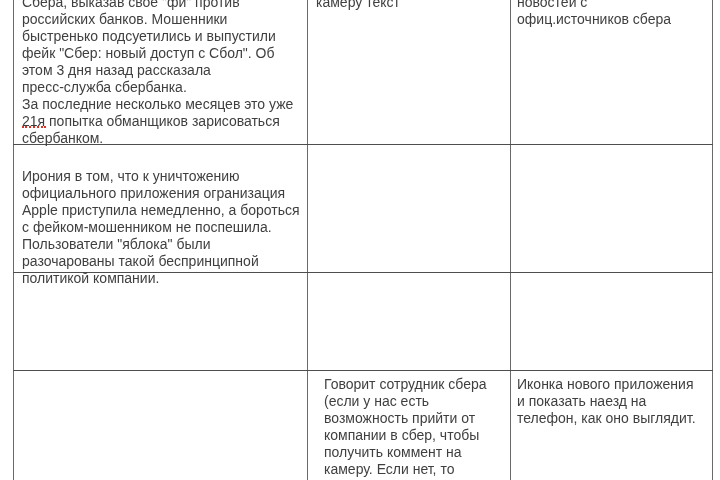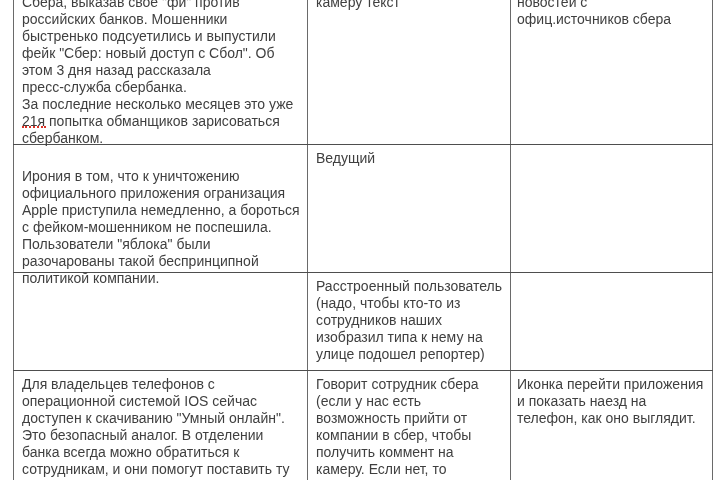--- a/index.html
+++ b/index.html
@@ -75,38 +75,26 @@
 
   <div class="squiggle" style="left:22px; top:126px; width:24px"></div>
 
   <div class="cell" style="left:22px;  top:168px; width:284px">Ирония в том, что к уничтожению
 официального приложения огранизация
 Apple приступила немедленно, а бороться
 с фейком-мошенником не поспешила.
 Пользователи "яблока" были
 разочарованы такой беспринципной
 политикой компании.</div>
-  <div class="cell" style="left:316px; top:150px; width:192px">Ведущий</div>
 
-  <div class="cell" style="left:316px; top:278px; width:192px">Расстроенный пользователь
-(надо, чтобы кто-то из
-сотрудников наших
-изобразил типа к нему на
-улице подошел репортер)</div>
   <div class="cell" style="left:517px; top:278px; width:193px"></div>
 
-  <div class="cell" style="left:22px;  top:376px; width:284px">Для владельцев телефонов с
-операционной системой IOS сейчас
-доступен к скачиванию "Умный онлайн".
-Это безопасный аналог. В отделении
-банка всегда можно обратиться к
-сотрудникам, и они помогут поставить ту</div>
-  <div class="cell" style="left:316px; top:376px; width:192px">Говорит сотрудник сбера
+  <div class="cell" style="left:324px; top:376px; width:192px">Говорит сотрудник сбера
 (если у нас есть
 возможность прийти от
 компании в сбер, чтобы
 получить коммент на
 камеру. Если нет, то</div>
-  <div class="cell" style="left:517px; top:376px; width:193px">Иконка перейти приложения
+  <div class="cell" style="left:517px; top:376px; width:193px">Иконка нового приложения
 и показать наезд на
 телефон, как оно выглядит.</div>
 
 </div>
 
 </body></html>

